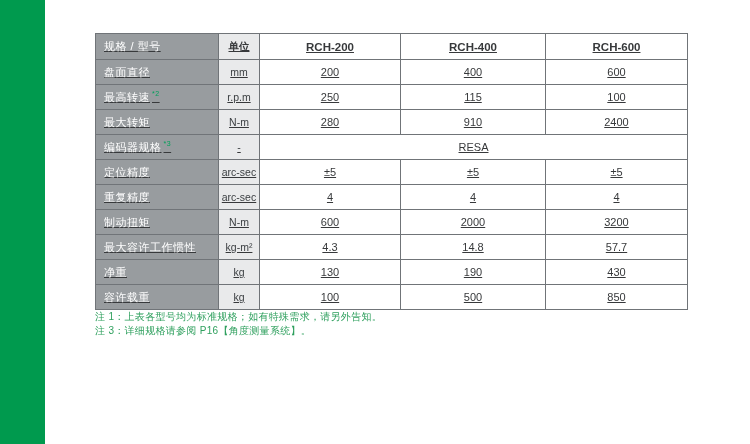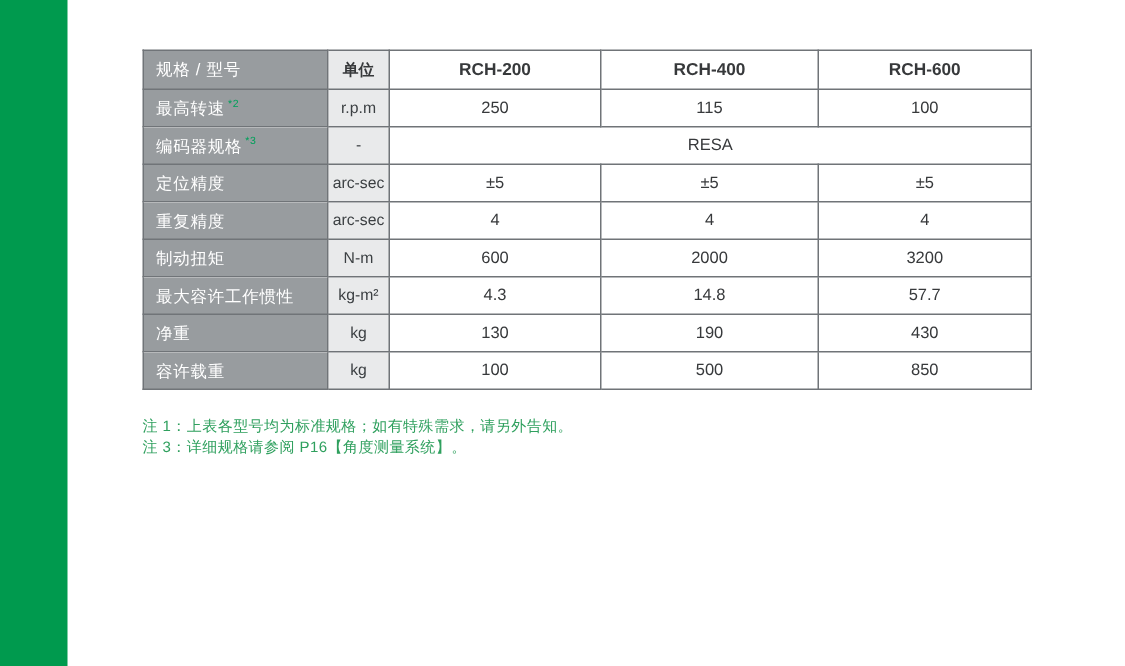--- a/index.html
+++ b/index.html
@@ -20,20 +20,21 @@
     position: absolute;
     left: 95px; top: 33px;
     width: 594px;
   }
   table.spec {
     border-collapse: collapse;
     table-layout: fixed;
     width: 592px;
     font-size: 11px;
     color: #37393b;
+    text-decoration: underline;
   }
   table.spec td {
     border: 1px solid #707478;
     text-align: center;
     vertical-align: middle;
     height: 24px;
     padding: 0 2px;
     background: #ffffff;
     overflow: hidden;
     white-space: nowrap;
@@ -52,21 +53,21 @@
     font-size: 10.5px;
   }
   tr.hdr td.unit { font-weight: bold; color: #37393b; text-align: center; }
   td.model { font-weight: bold; font-size: 11.5px; }
   sup.fn {
     color: #00a05a;
     font-size: 7px;
     margin-left: 2px;
   }
   .notes {
-    margin-top: 18px;
+    margin-top: 0;
     color: #2fa05e;
     font-size: 10px;
     line-height: 13.5px;
     letter-spacing: 0.3px;
   }
 </style>
 </head>
 <body>
 
 <div class="sidebar"></div>
@@ -82,25 +83,39 @@
     </colgroup>
     <tbody>
         <tr class="hdr">
       <td class="lbl">规格 / 型号</td>
       <td class="unit">单位</td>
       <td class="model">RCH-200</td>
       <td class="model">RCH-400</td>
       <td class="model">RCH-600</td>
     </tr>
     <tr>
+      <td class="lbl"><span>盘面直径</span><sup class="fn"></sup></td>
+      <td class="unit">mm</td>
+      <td>200</td>
+      <td>400</td>
+      <td>600</td>
+    </tr>
+    <tr>
       <td class="lbl"><span>最高转速</span><sup class="fn">*2</sup></td>
       <td class="unit">r.p.m</td>
       <td>250</td>
       <td>115</td>
       <td>100</td>
+    </tr>
+    <tr>
+      <td class="lbl"><span>最大转矩</span><sup class="fn"></sup></td>
+      <td class="unit">N-m</td>
+      <td>280</td>
+      <td>910</td>
+      <td>2400</td>
     </tr>
     <tr>
       <td class="lbl"><span>编码器规格</span><sup class="fn">*3</sup></td>
       <td class="unit">-</td>
       <td colspan="3">RESA</td>
     </tr>
     <tr>
       <td class="lbl"><span>定位精度</span><sup class="fn"></sup></td>
       <td class="unit">arc-sec</td>
       <td>±5</td>

